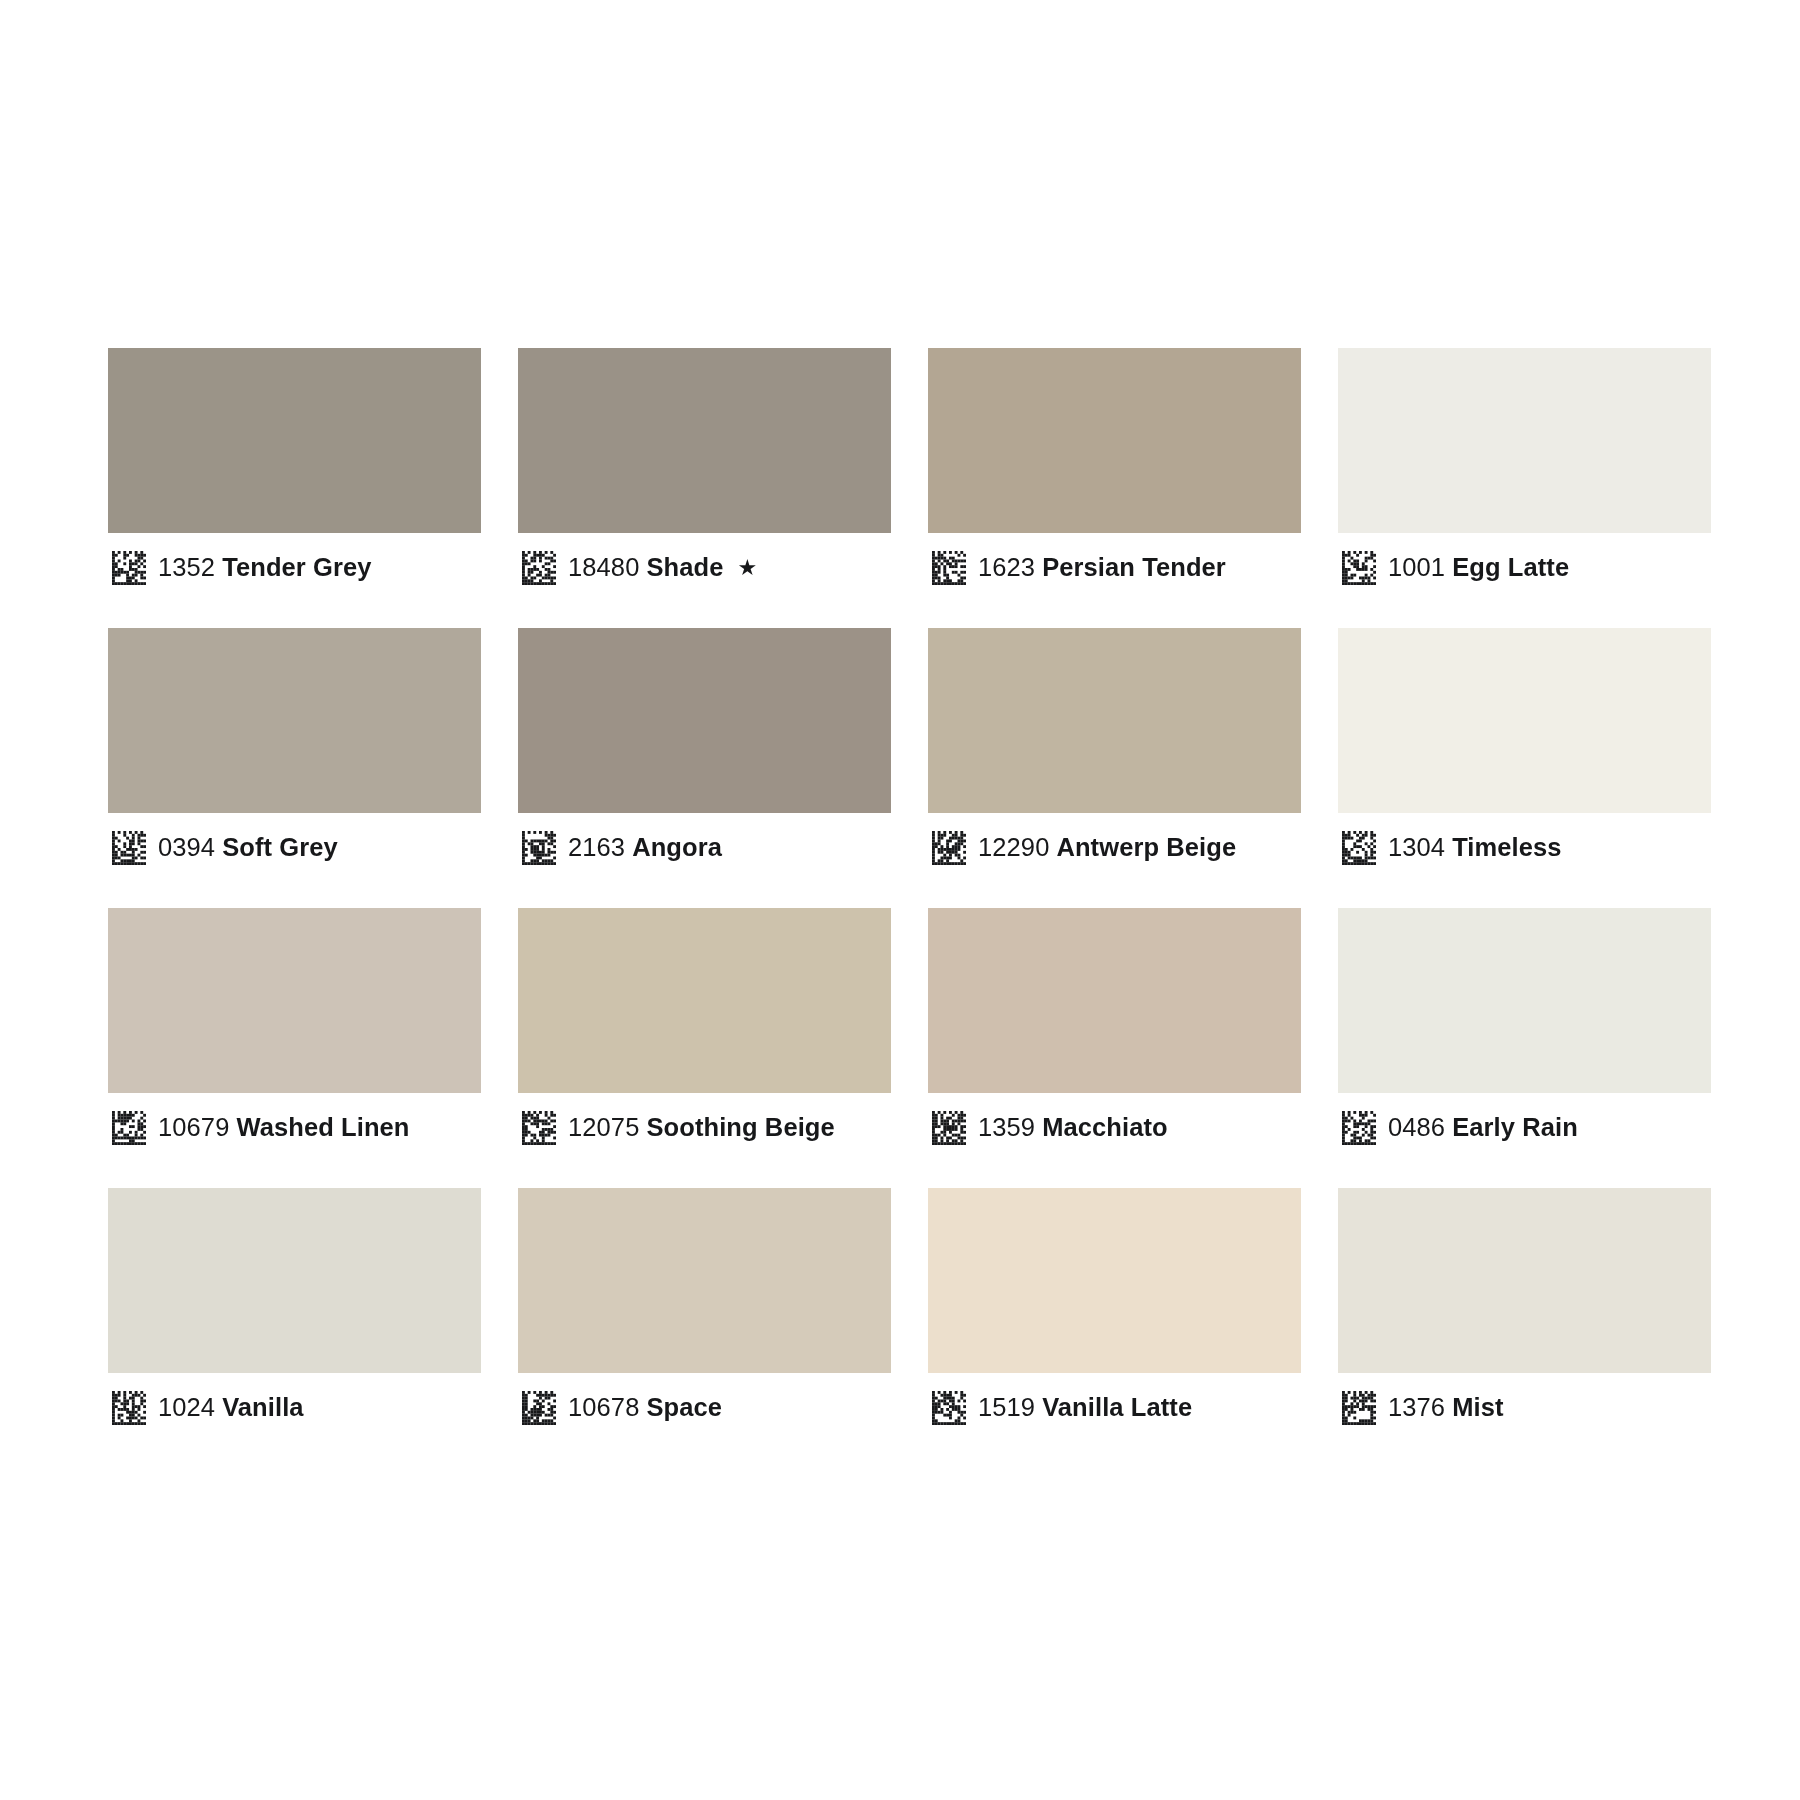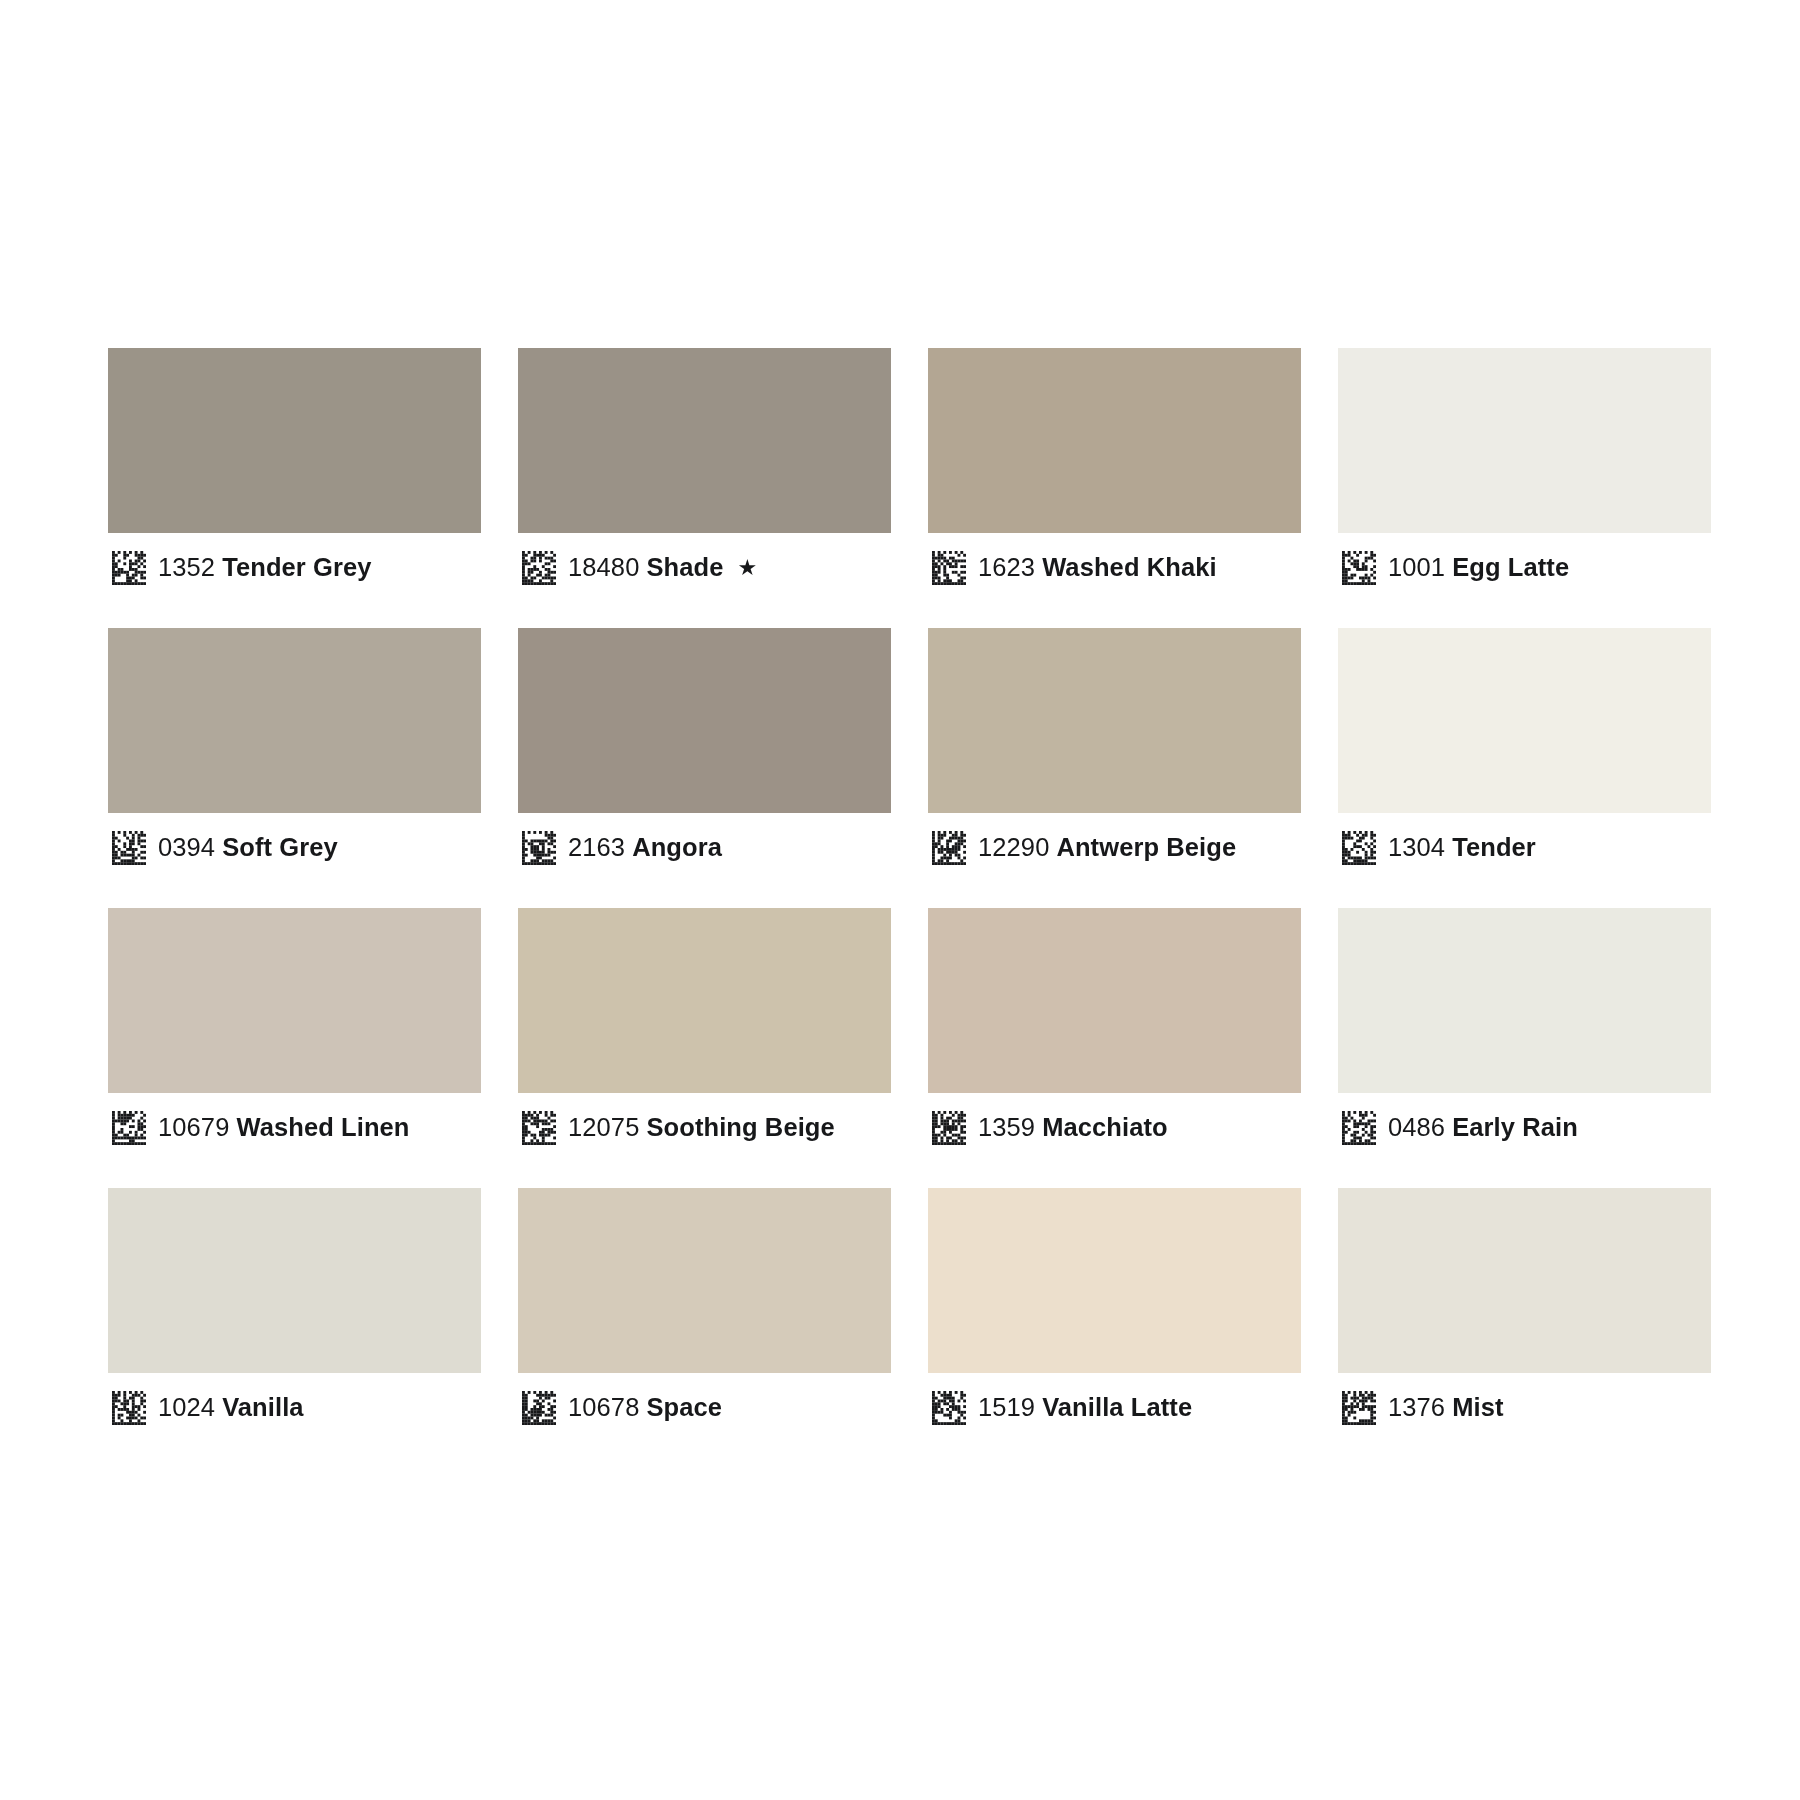--- a/index.html
+++ b/index.html
@@ -375,21 +375,21 @@
                 <rect x="14.17" y="31.17" width="2.88" height="2.88"></rect>
                 <rect x="17.00" y="31.17" width="2.88" height="2.88"></rect>
                 <rect x="19.83" y="31.17" width="2.88" height="2.88"></rect>
                 <rect x="22.67" y="31.17" width="2.88" height="2.88"></rect>
                 <rect x="25.50" y="31.17" width="2.88" height="2.88"></rect>
                 <rect x="28.33" y="31.17" width="2.88" height="2.88"></rect>
                 <rect x="31.17" y="31.17" width="2.88" height="2.88"></rect>
               </g>
             </svg>
           </span>
-      <span class="swatch-text"><span class="swatch-code">1623</span><span class="swatch-name">Washed Khaki</span></span>
+      <span class="swatch-text"><span class="swatch-code">1623</span><span class="swatch-name">Persian Tender</span></span>
 
     </div>
   </div>
 
   <div class="swatch-cell">
     <div class="swatch-chip" style="background: rgb(237, 236, 230);"></div>
     <div class="swatch-caption">
       <span class="dm-icon">
             <svg viewBox="0 0 34 34" xmlns="http://www.w3.org/2000/svg" aria-hidden="true">
               <rect width="34" height="34" fill="#ffffff"></rect>
@@ -863,21 +863,21 @@
                 <rect x="14.17" y="31.17" width="2.88" height="2.88"></rect>
                 <rect x="17.00" y="31.17" width="2.88" height="2.88"></rect>
                 <rect x="19.83" y="31.17" width="2.88" height="2.88"></rect>
                 <rect x="22.67" y="31.17" width="2.88" height="2.88"></rect>
                 <rect x="25.50" y="31.17" width="2.88" height="2.88"></rect>
                 <rect x="28.33" y="31.17" width="2.88" height="2.88"></rect>
                 <rect x="31.17" y="31.17" width="2.88" height="2.88"></rect>
               </g>
             </svg>
           </span>
-      <span class="swatch-text"><span class="swatch-code">1304</span><span class="swatch-name">Tender</span></span>
+      <span class="swatch-text"><span class="swatch-code">1304</span><span class="swatch-name">Timeless</span></span>
 
     </div>
   </div>
 
   <div class="swatch-cell">
     <div class="swatch-chip" style="background: rgb(205, 195, 183);"></div>
     <div class="swatch-caption">
       <span class="dm-icon">
             <svg viewBox="0 0 34 34" xmlns="http://www.w3.org/2000/svg" aria-hidden="true">
               <rect width="34" height="34" fill="#ffffff"></rect>

